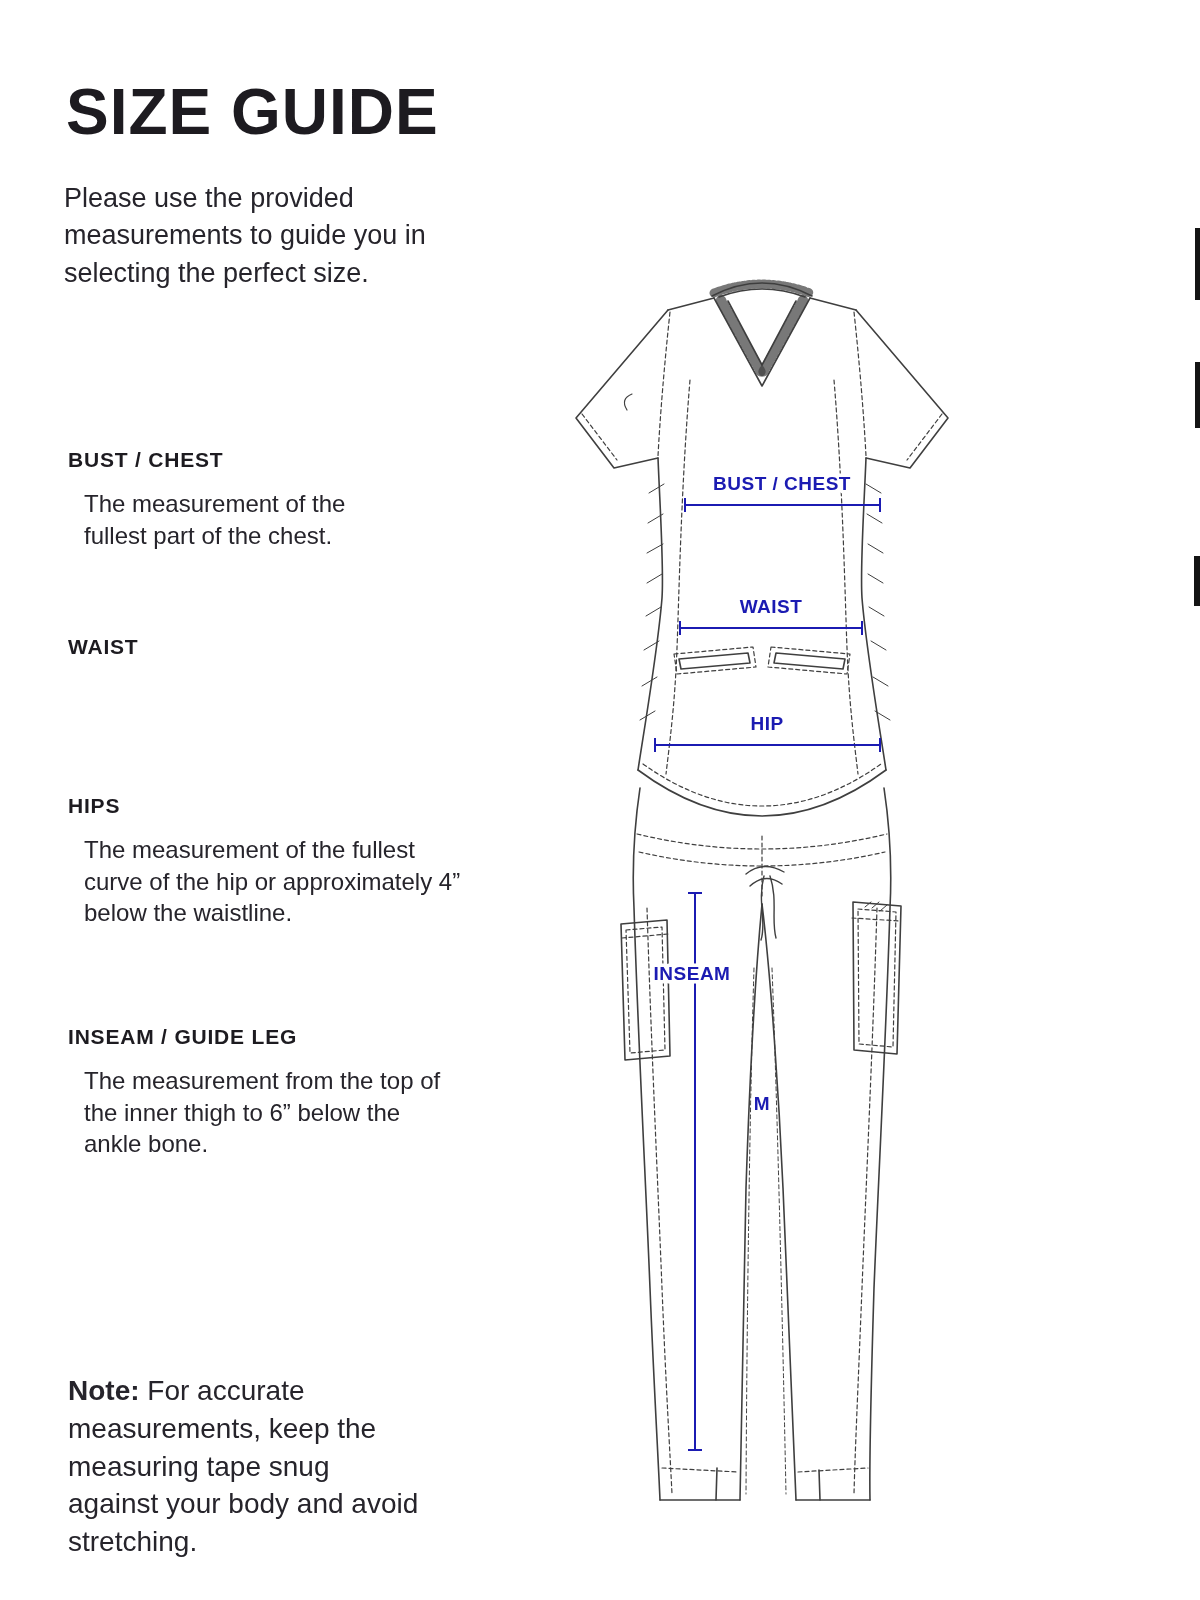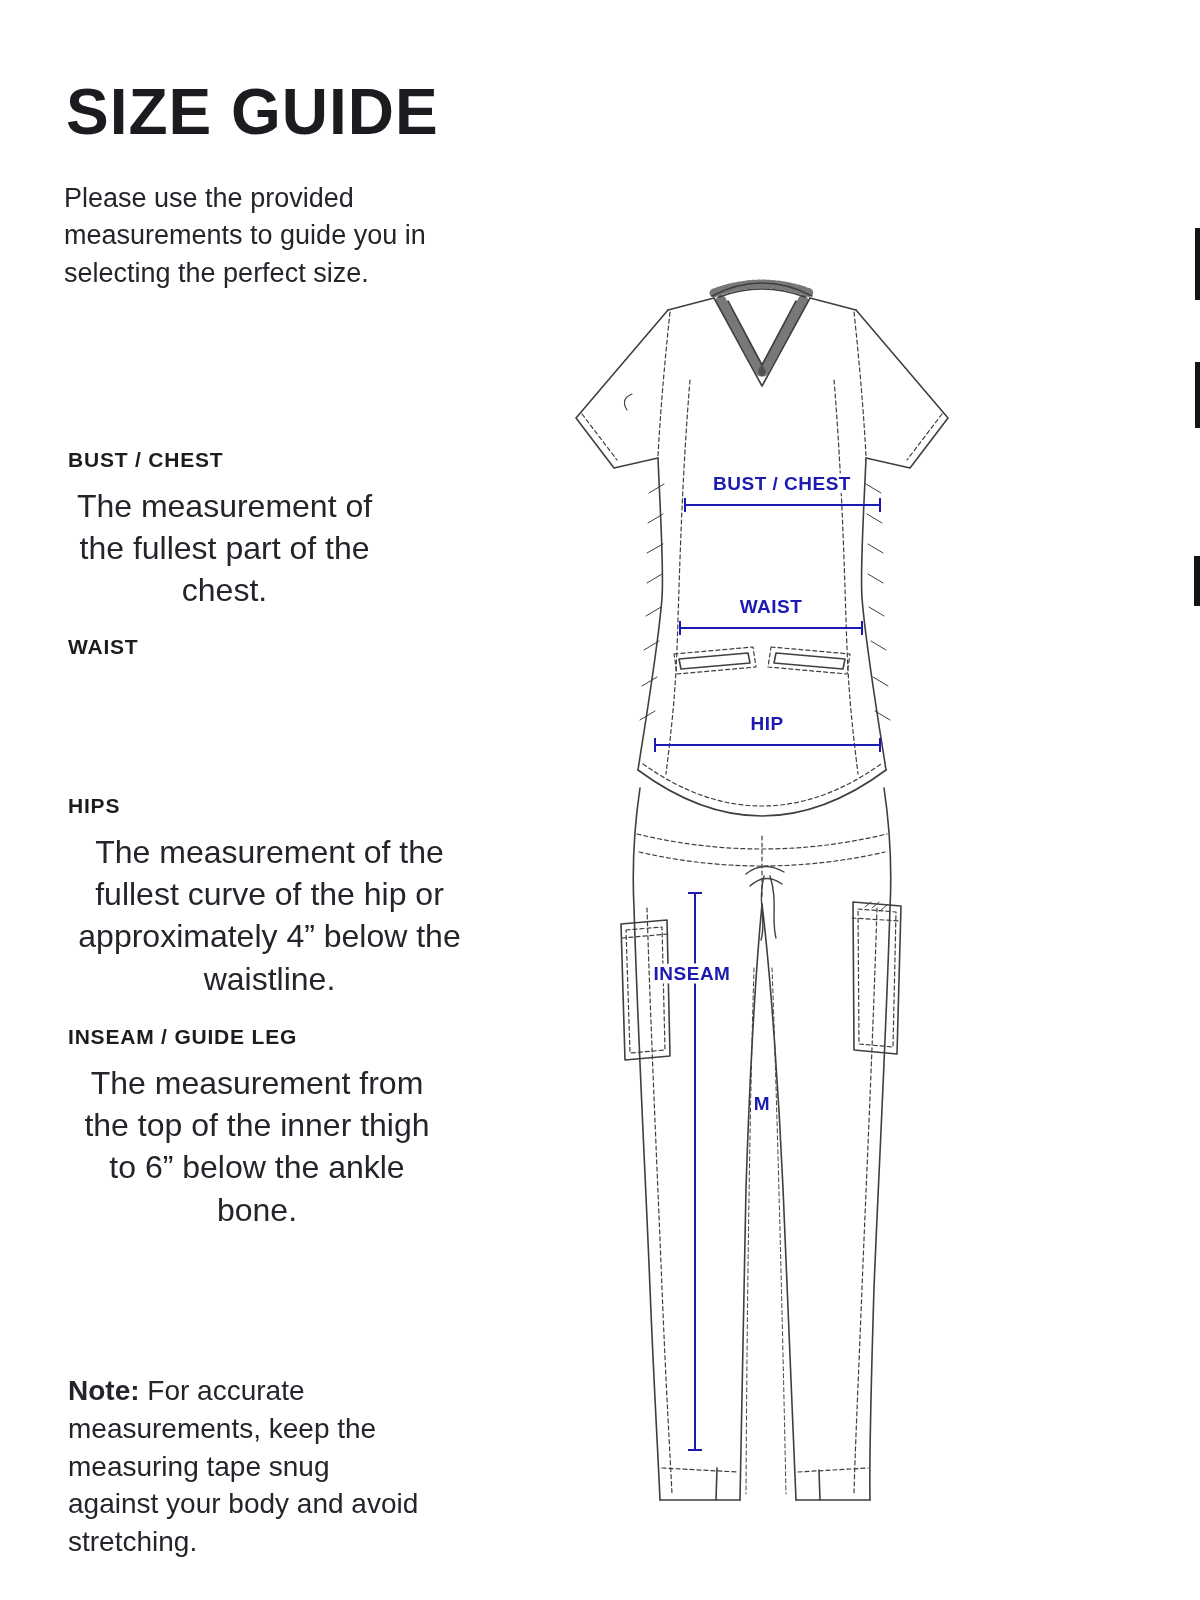--- a/index.html
+++ b/index.html
@@ -4,21 +4,21 @@
 <style>
   html,body{margin:0;padding:0;background:#fff;}
   .page{position:relative;width:1200px;height:1600px;background:#ffffff;overflow:hidden;
         font-family:"Liberation Sans",sans-serif;color:#26242b;}
   .title{position:absolute;left:66px;top:75px;margin:0;font-size:64px;font-weight:bold;
          letter-spacing:1px;color:#1d1b20;}
   .intro{position:absolute;left:64px;top:180px;width:440px;margin:0;font-size:27px;
          line-height:1.38;color:#26242b;}
   .sec{position:absolute;left:68px;}
   .sec h2{margin:0 0 13px 0;font-size:21px;font-weight:bold;letter-spacing:0.8px;color:#1d1b20;}
-  .sec p{margin:4px;font-size:32px;line-height:1.32;color:#26242b;text-align:center;}
+  .sec p{margin:16px;font-size:24px;line-height:1.32;color:#26242b;}
   .s0{top:448px}.s0 p{width:305px}
   .s1{top:635px}.s1 p{width:325px}
   .s2{top:794px}.s2 p{width:395px}
   .s3{top:1025px}.s3 p{width:370px}
   .note{position:absolute;left:68px;top:1372px;width:352px;margin:0;font-size:28px;
         line-height:1.35;color:#26242b;}
   .note strong{font-weight:bold;}
   svg.diagram{position:absolute;left:520px;top:268px;}
   svg text{font-family:"Liberation Sans",sans-serif;font-weight:bold;font-size:19px;
            fill:#1b1bb2;letter-spacing:0.5px;}

